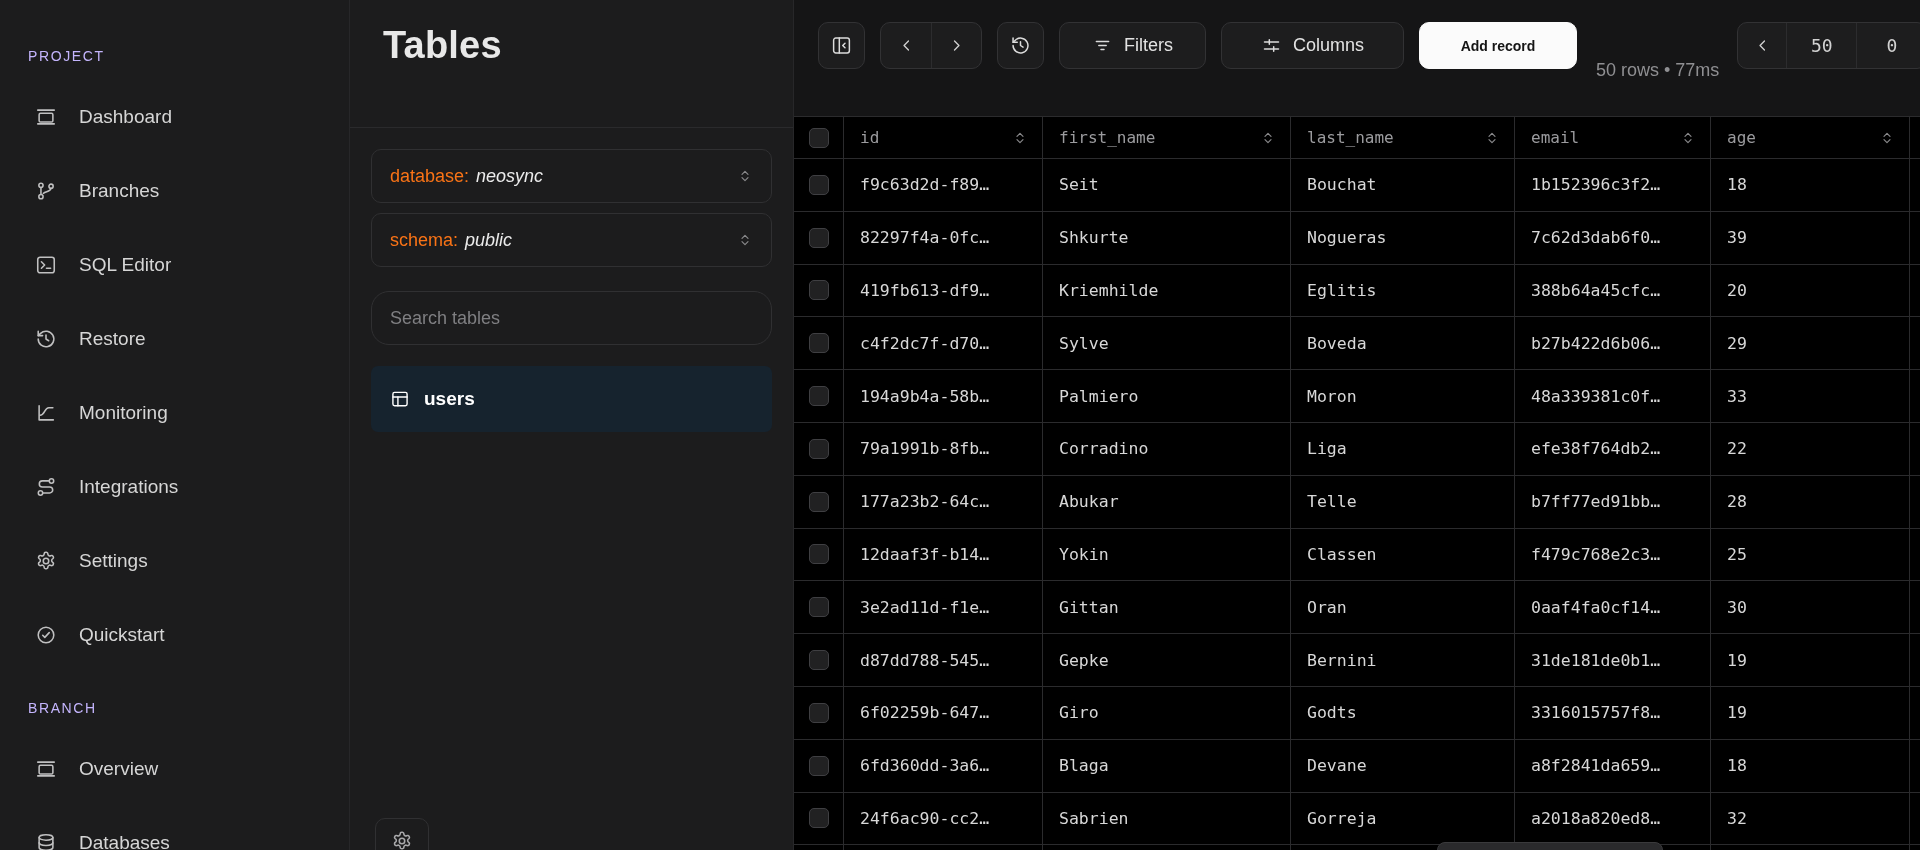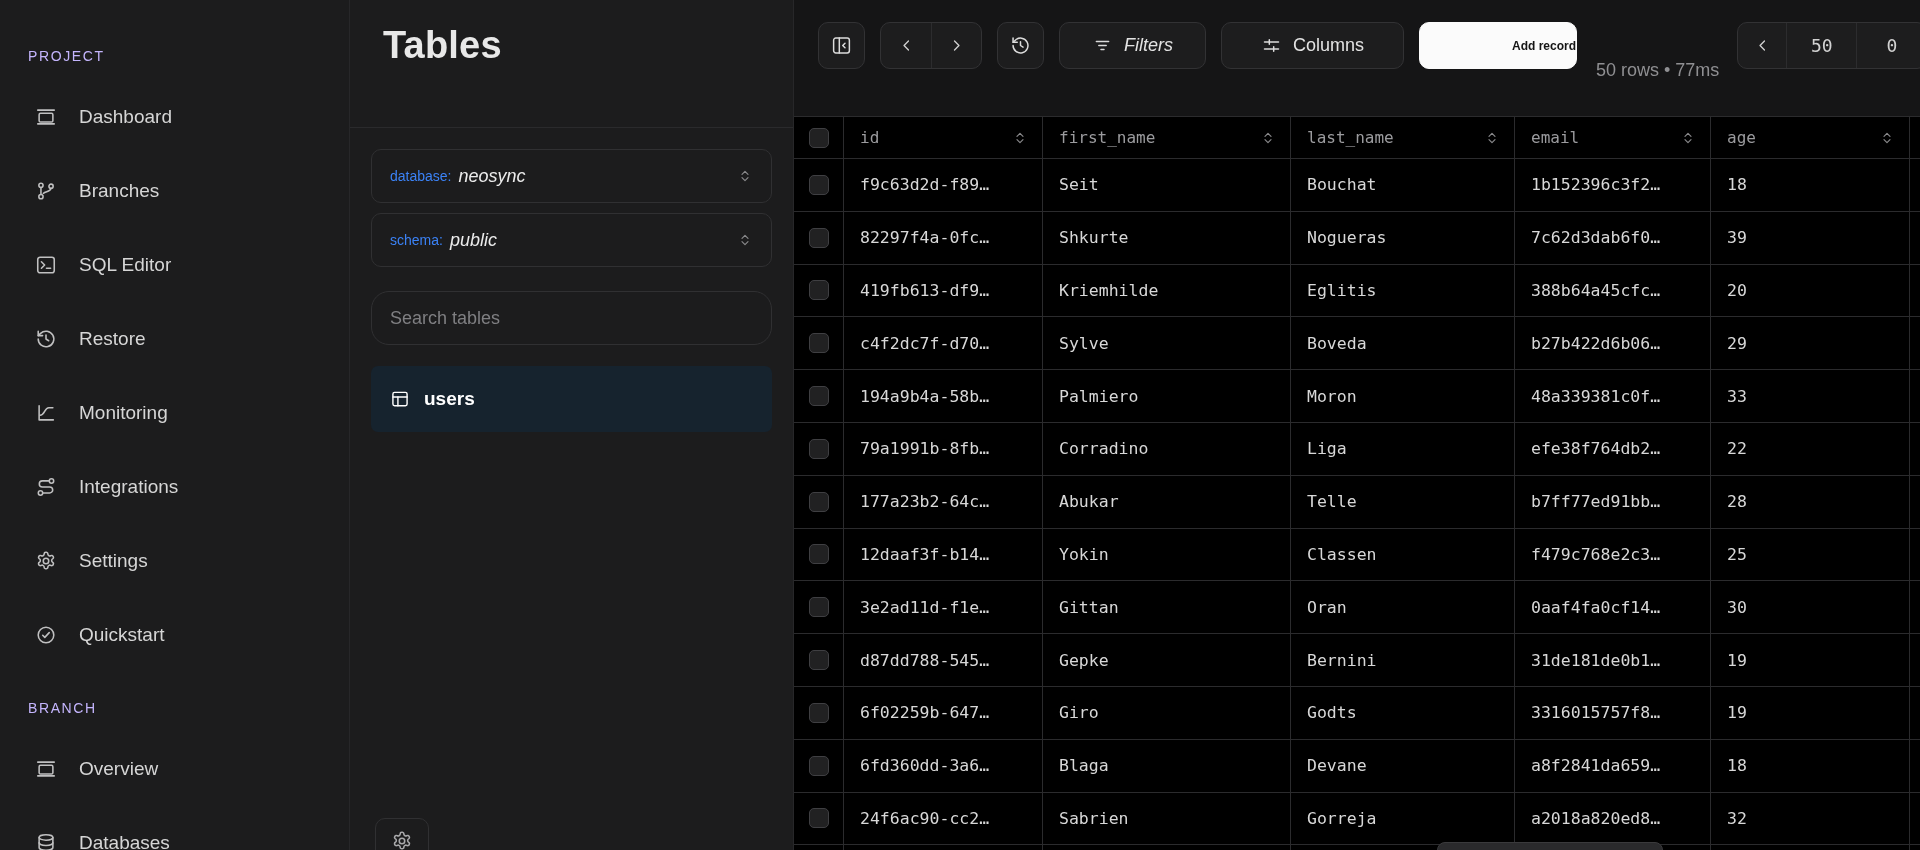--- a/index.html
+++ b/index.html
@@ -24,21 +24,21 @@
   .icn svg { width:100%; height:100%; }
 
   
   .panel { width:444px; height:100%; background:#1c1c1d; border-right:1px solid #272729;
            flex-shrink:0; position:relative; }
   .panel-header { height:128px; border-bottom:1px solid #2a2a2c; padding:24px 0 0 33px; }
   .panel-title { font-size:38px; font-weight:bold; color:#e8e8e8; letter-spacing:.2px; }
   .panel-body { padding:21px; }
   .selectbox { height:54px; border:1px solid #303032; border-radius:10px; display:flex;
                align-items:center; padding:0 18px; margin-bottom:10px; cursor:pointer; background:#1c1c1d; }
-  .selectbox .lab { color:#3b82f6; font-size:14px; }
+  .selectbox .lab { color:#f97316; font-size:18px; }
   .selectbox .val { color:#ececec; font-size:18px; margin-left:7px;font-style:italic; }
   .selectbox .icn, .hcell .icn { width:16px; height:16px; color:#8a8a8c; }
   .selectbox .icn { margin-left:auto; }
   .search-input { width:100%; height:54px; margin-top:14px; background:transparent;
                   border:1px solid #303032; border-radius:18px; padding:0 18px;
                   font-size:18px; color:#ececec; font-family:"Liberation Sans",sans-serif; outline:none; }
   .search-input::placeholder { color:#7f7f82; }
   .table-item { height:66px; margin-top:21px; border-radius:7px; display:flex; align-items:center;
                 padding-left:19px; cursor:pointer; }
   .table-item.active { background:#16232e; }
@@ -57,23 +57,23 @@
           color:#e3e3e3; display:flex; align-items:center; justify-content:center; cursor:pointer;
           flex-shrink:0; }
   .tbtn .icn { width:21px; height:21px; color:#dcdcdc; }
   .icon-btn { width:47px; }
   .nav-group, .pager { display:flex; height:47px; border:1px solid #323234; border-radius:10px;
           background:#1d1d1e; overflow:hidden; flex-shrink:0; }
   .nav-cell { width:50px; display:flex; align-items:center; justify-content:center; cursor:pointer; }
   .nav-cell + .nav-cell { border-left:1px solid #2c2c2e; }
   .nav-cell .icn { width:19px; height:19px; color:#cfcfcf; }
   .btn-label { font-size:18px; margin-left:11px; }
-  .btn-filters { width:147px;font-style:italic; } .btn-columns { width:183px; }
+  .btn-filters { width:147px; } .btn-columns { width:183px; }
   .btn-add { width:158px; background:#fbfbfb; border-color:#fbfbfb; color:#151515;
-             font-size:12px; font-weight:bold;justify-content:flex-end; }
+             font-size:14px; font-weight:bold; }
   .stats { align-self:center; margin-top:2px; color:#8f8f92; font-size:18px; margin-left:4px; flex-shrink:0; }
   .pager { margin-left:3px; }
   .pager-cell { width:70px; display:flex; align-items:center; justify-content:center;
                 font-family:"DejaVu Sans Mono",monospace; font-size:18px; color:#d2d2d2; cursor:pointer; }
   .pager-cell.arrow { width:48px; }
   .pager-cell + .pager-cell { border-left:1px solid #2c2c2e; }
 
   
   .grid { flex:1; overflow:hidden; background:#000000; border-top:1px solid #2b2b2d; }
   .grid-row, .grid-head { display:grid; grid-template-columns:50px 199px 248px 224px 196px 199px 1fr; }

